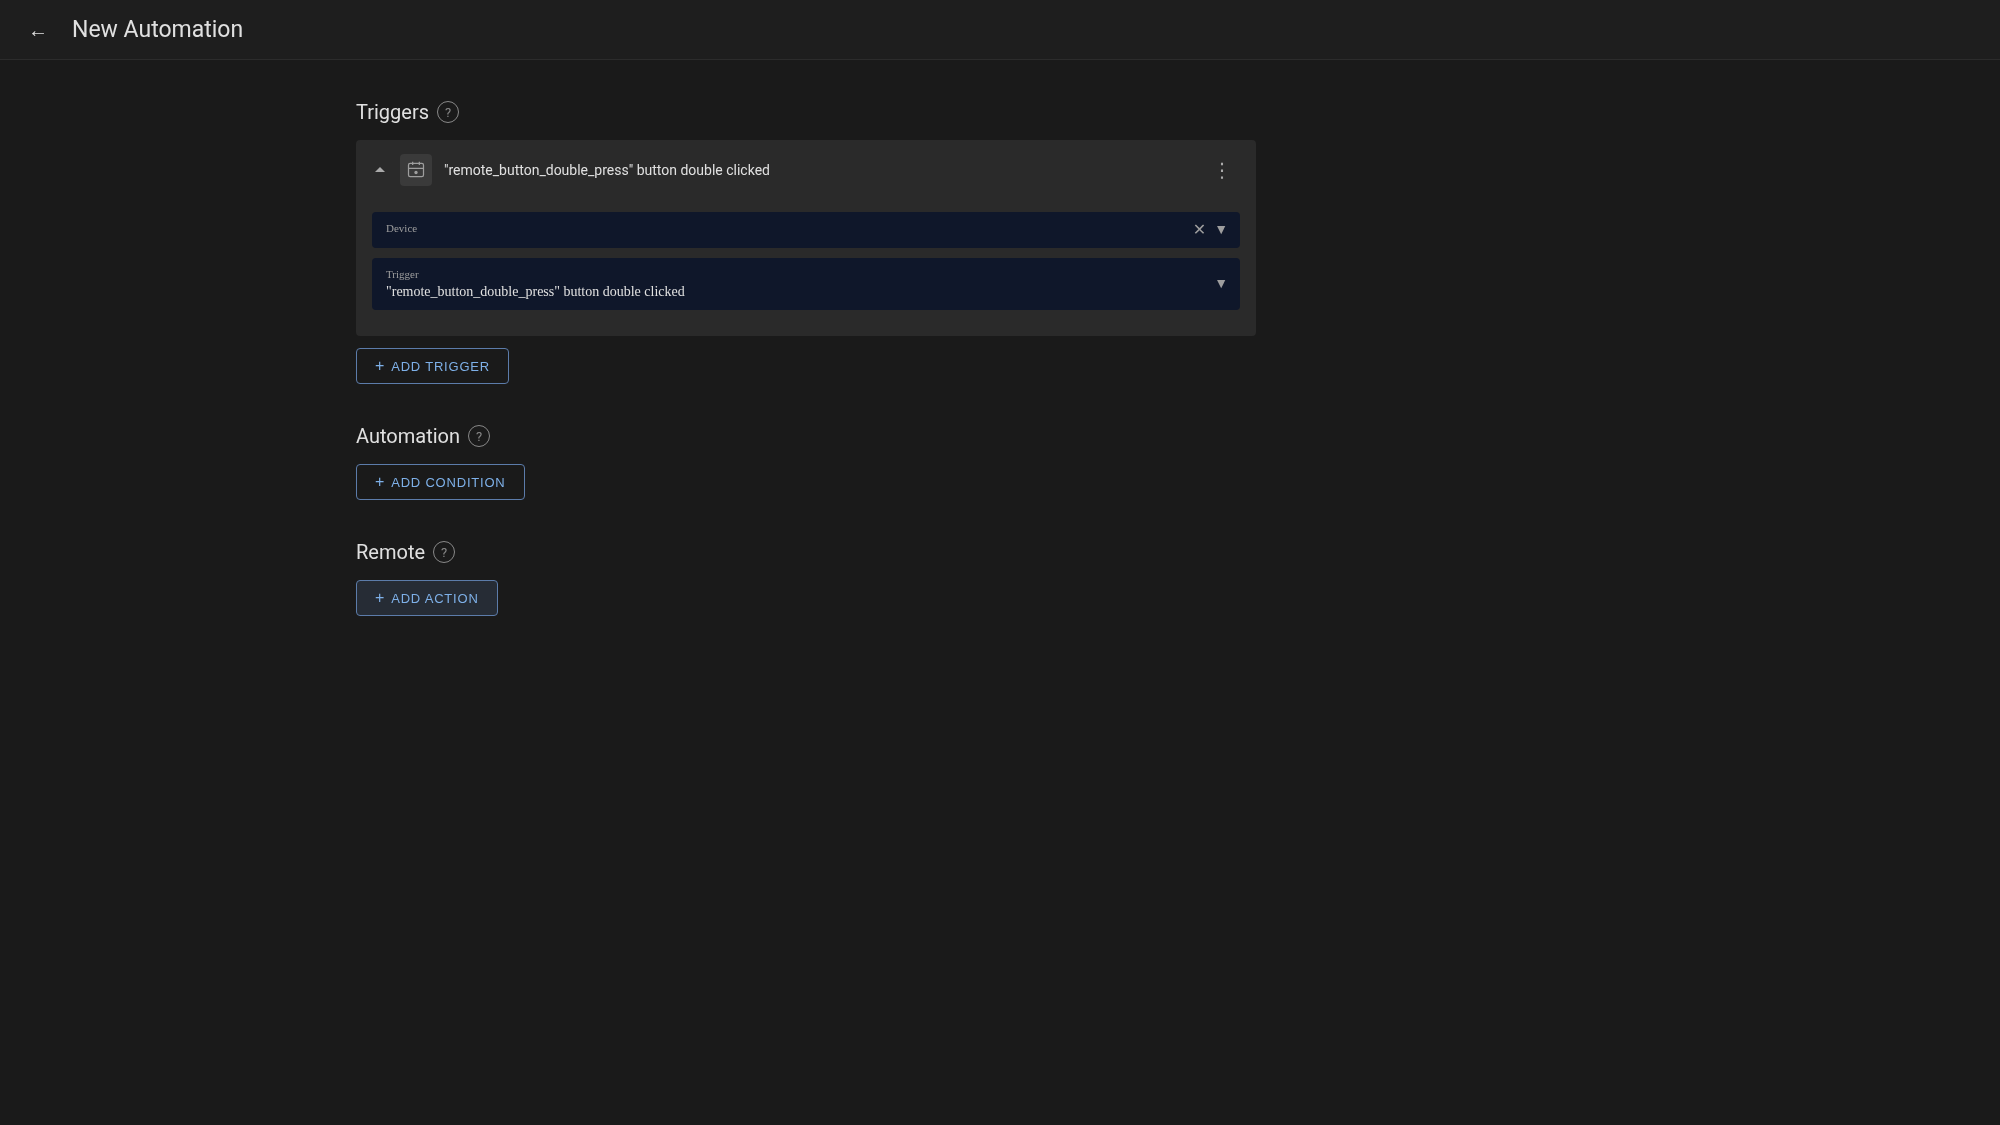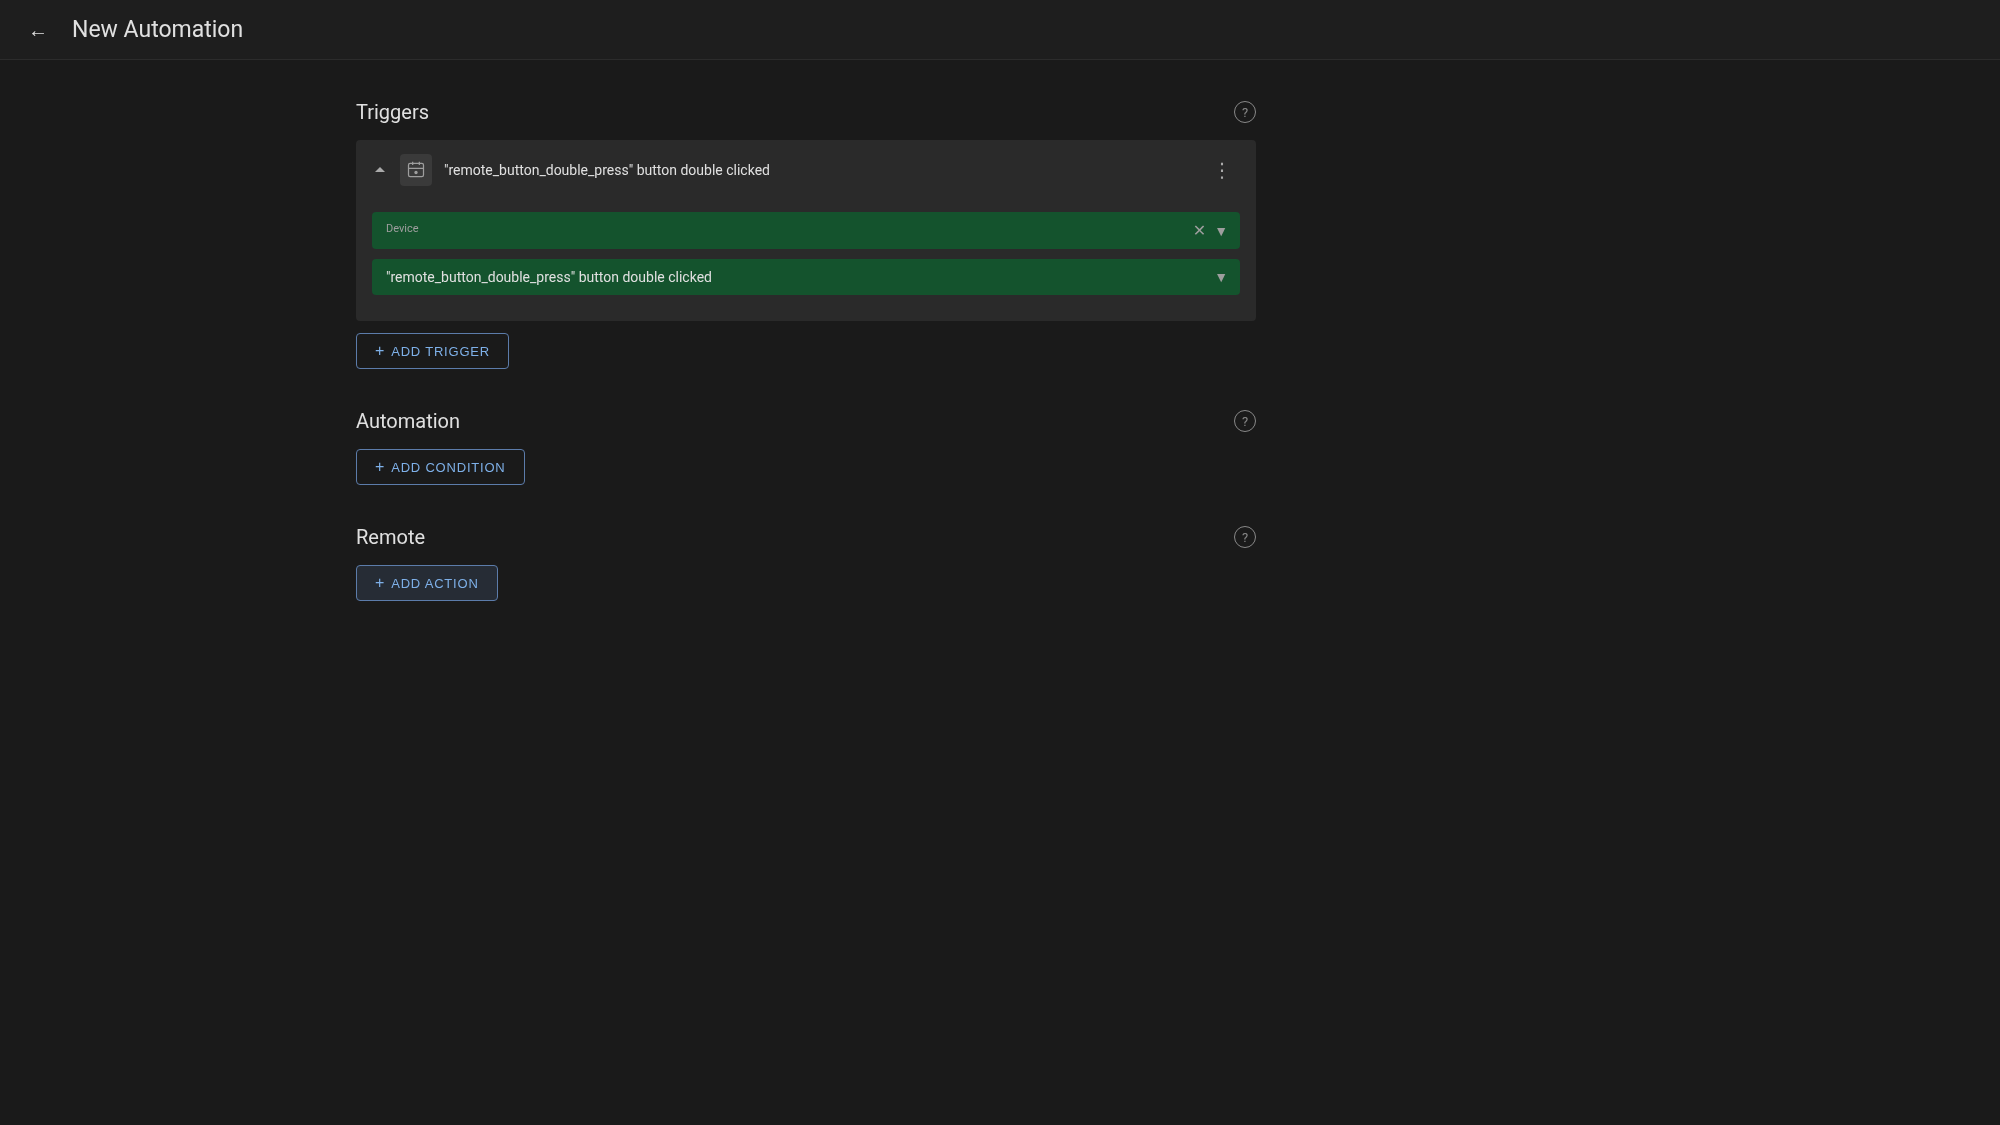--- a/index.html
+++ b/index.html
@@ -55,21 +55,20 @@
     }
 
     
     .section {
       margin-bottom: 40px;
     }
 
     .section-header {
       display: flex;
       align-items: center;
-      justify-content: space-between;
       margin-bottom: 16px;
       gap: 8px;
     }
 
     .section-title {
       font-size: 20px;
       font-weight: 400;
       color: #e0e0e0;
     }
 
@@ -136,25 +135,26 @@
       padding: 4px 8px;
       border-radius: 4px;
     }
 
     .trigger-card-body {
       padding: 12px 16px 16px;
     }
 
     
     .form-field {
-      background-color: #14532d;
+      background-color: #0f172a;
       border-radius: 4px;
       padding: 10px 14px;
       margin-bottom: 10px;
       position: relative;
+      font-family: Liberation Serif, serif;
     }
 
     .form-field-label {
       font-size: 11px;
       color: #9e9e9e;
       margin-bottom: 4px;
       text-transform: none;
     }
 
     .form-field-value {
@@ -259,20 +259,21 @@
 
         <div class="form-field">
           <div class="form-field-label">Device</div>
           <div class="form-field-controls">
             <span class="clear-btn">✕</span>
             <span class="dropdown-arrow">▼</span>
           </div>
         </div>
 
         <div class="form-field">
+          <div class="form-field-label">Trigger</div>
           <div class="form-field-value">"remote_button_double_press" button double clicked</div>
           <div class="form-field-controls">
             <span class="dropdown-arrow">▼</span>
           </div>
         </div>
       </div>
     </div>
 
     
     <button class="add-btn">

